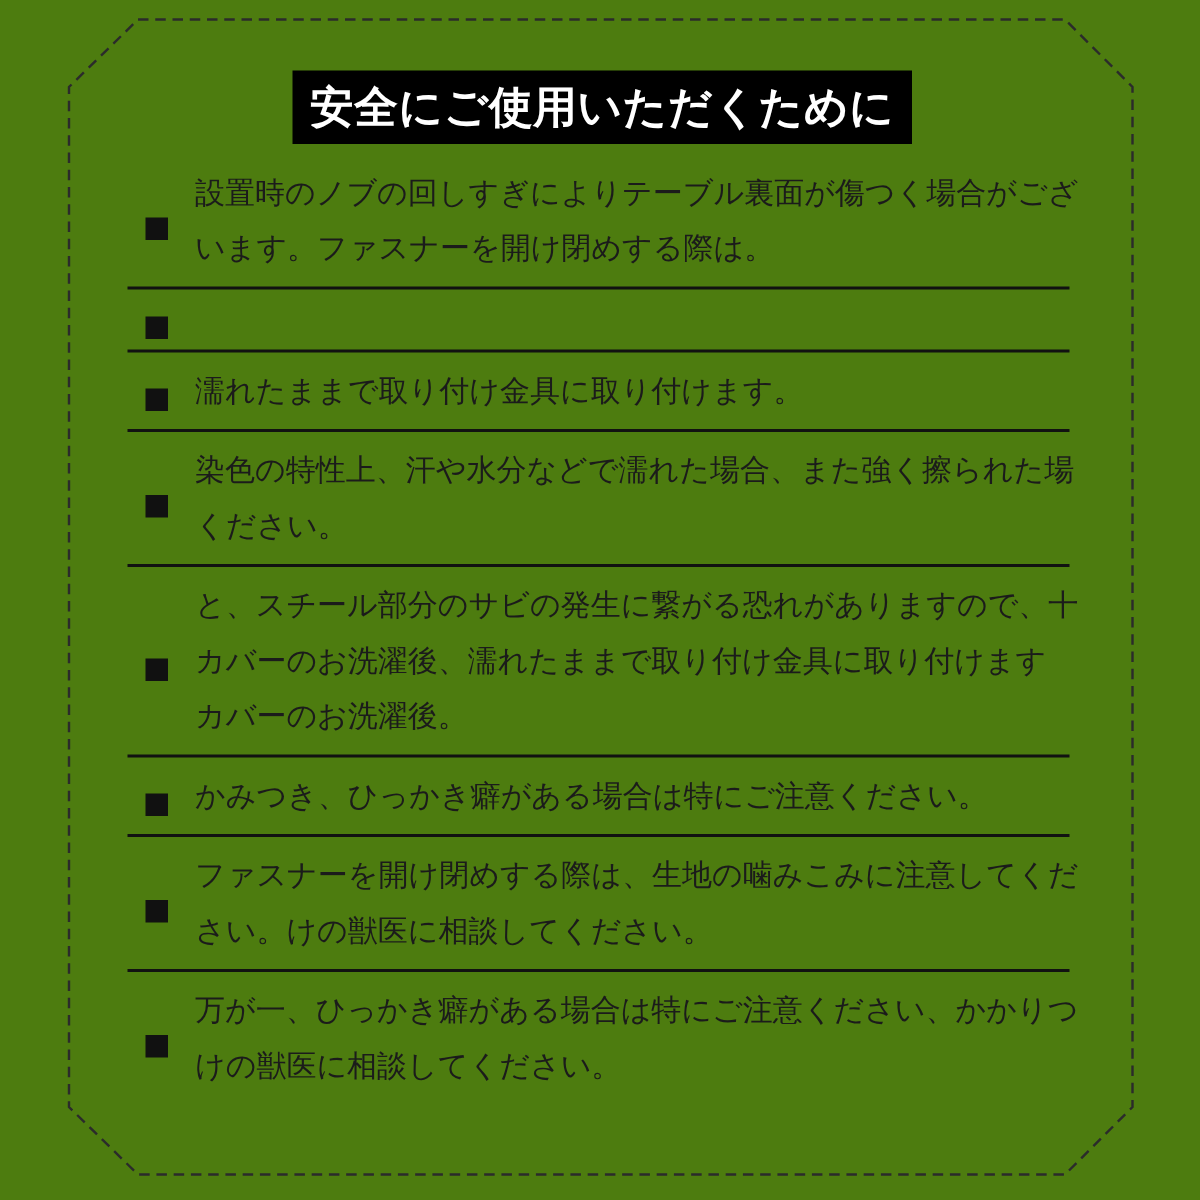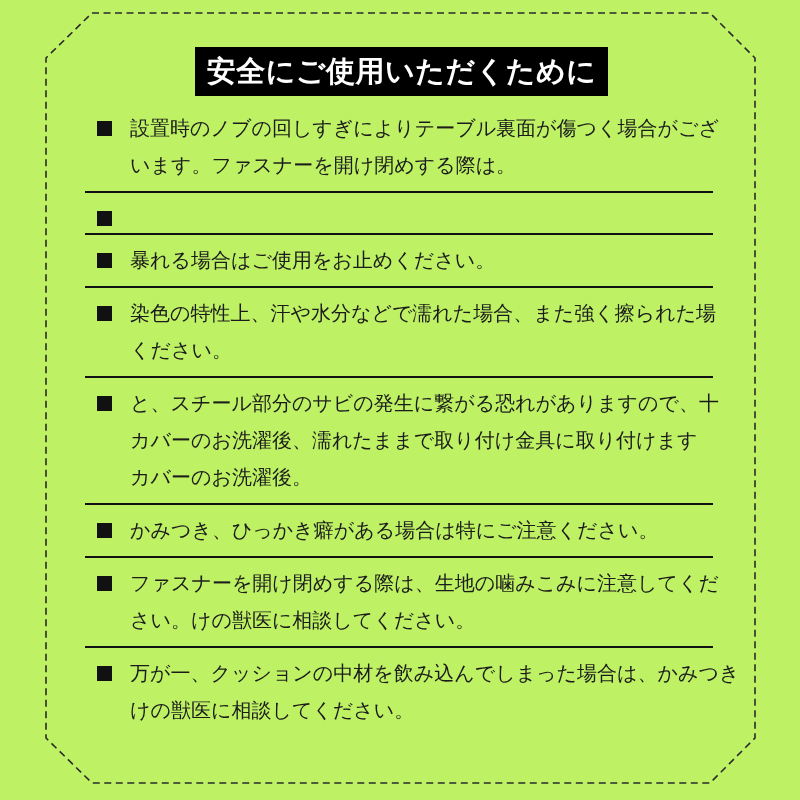--- a/index.html
+++ b/index.html
@@ -7,21 +7,21 @@
     padding: 0;
     background: #ffffff;
     width: 800px;
     height: 800px;
     font-family: "DejaVu Sans", "Liberation Sans", sans-serif;
   }
   .sheet {
     position: relative;
     width: 800px;
     height: 800px;
-    background: #bef264;
+    background: #4d7c0f;
     overflow: hidden;
   }
   .border-svg {
     position: absolute;
     left: 0;
     top: 0;
     width: 800px;
     height: 800px;
     pointer-events: none;
   }
@@ -42,21 +42,21 @@
     white-space: nowrap;
   }
   .notes {
     position: absolute;
     left: 85px;
     top: 103px;
     width: 628px;
   }
   .note-item {
     display: flex;
-    align-items: flex-start;
+    align-items: center;
     padding: 7px 0 7px 12px;
     border-bottom: 2px solid #111111;
   }
   .note-item:last-child {
     border-bottom: none;
   }
   .bullet {
     flex: 0 0 33px;
     padding-top: 11px;
   }
@@ -99,21 +99,21 @@
       </div>
     </div>
 
     <div class="note-item">
       <span class="bullet"></span>
     </div>
 
     <div class="note-item">
       <span class="bullet"></span>
       <div class="note-text">
-        <div class="note-line">暴れる場合はご使用をお止めください。</div>
+        <div class="note-line">濡れたままで取り付け金具に取り付けます。</div>
       </div>
     </div>
 
     <div class="note-item">
       <span class="bullet"></span>
       <div class="note-text">
         <div class="note-line">染色の特性上、汗や水分などで濡れた場合、また強く擦られた場</div>
         <div class="note-line">ください。</div>
       </div>
     </div>
@@ -138,19 +138,19 @@
       <span class="bullet"></span>
       <div class="note-text">
         <div class="note-line">ファスナーを開け閉めする際は、生地の噛みこみに注意してくだ</div>
         <div class="note-line">さい。けの獣医に相談してください。</div>
       </div>
     </div>
 
     <div class="note-item">
       <span class="bullet"></span>
       <div class="note-text">
-        <div class="note-line">万が一、クッションの中材を飲み込んでしまった場合は、かみつき</div>
+        <div class="note-line">万が一、ひっかき癖がある場合は特にご注意ください、かかりつ</div>
         <div class="note-line">けの獣医に相談してください。</div>
       </div>
     </div>
 
   </div>
 </div>
 
 </body></html>

